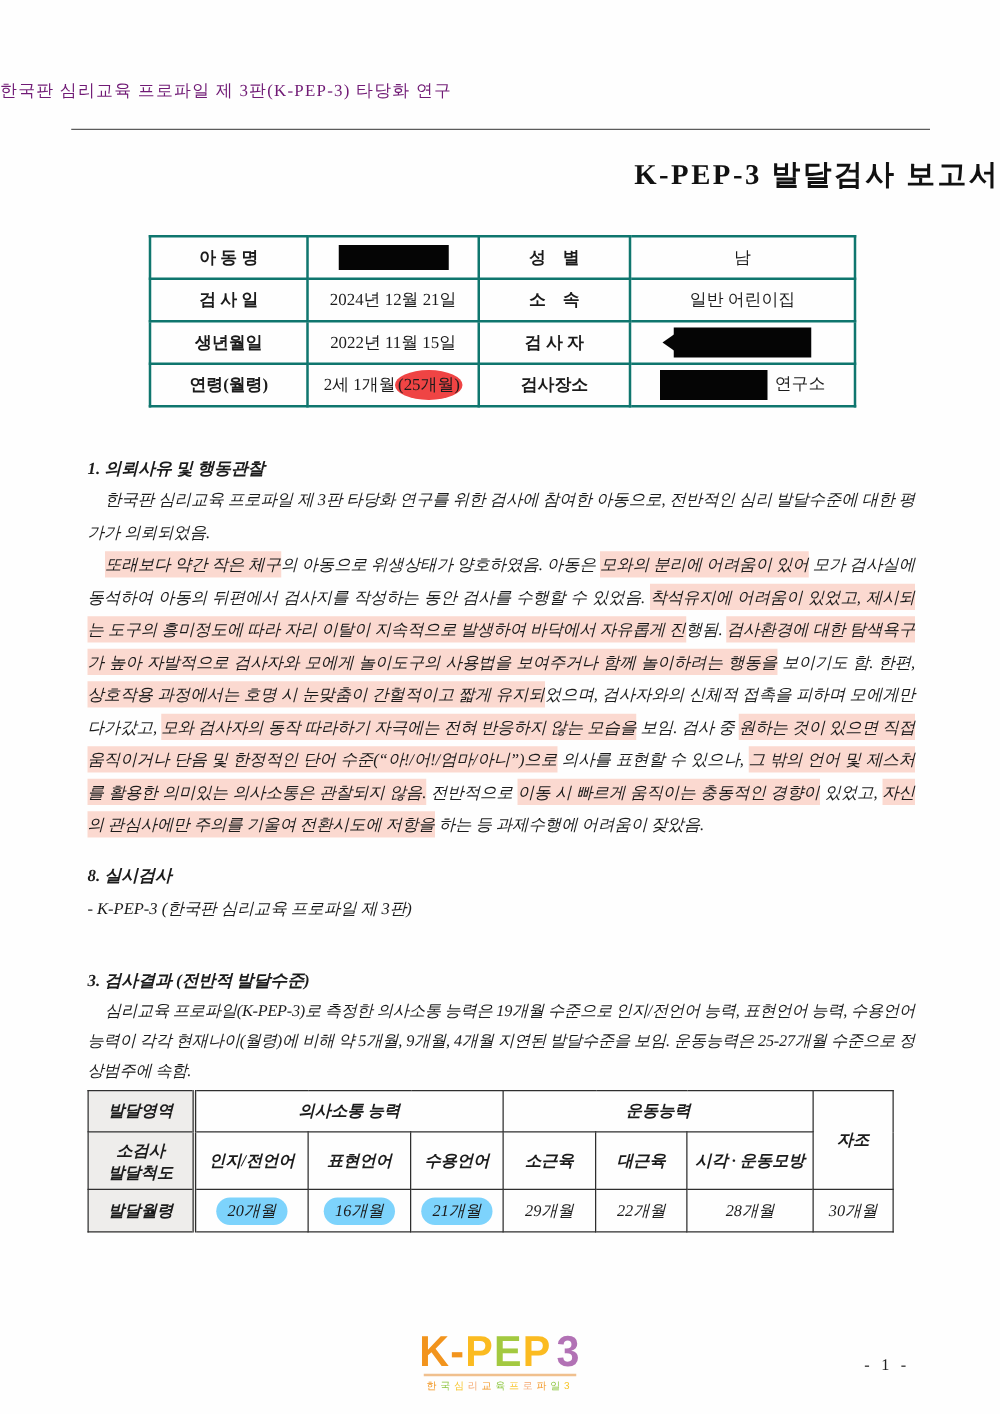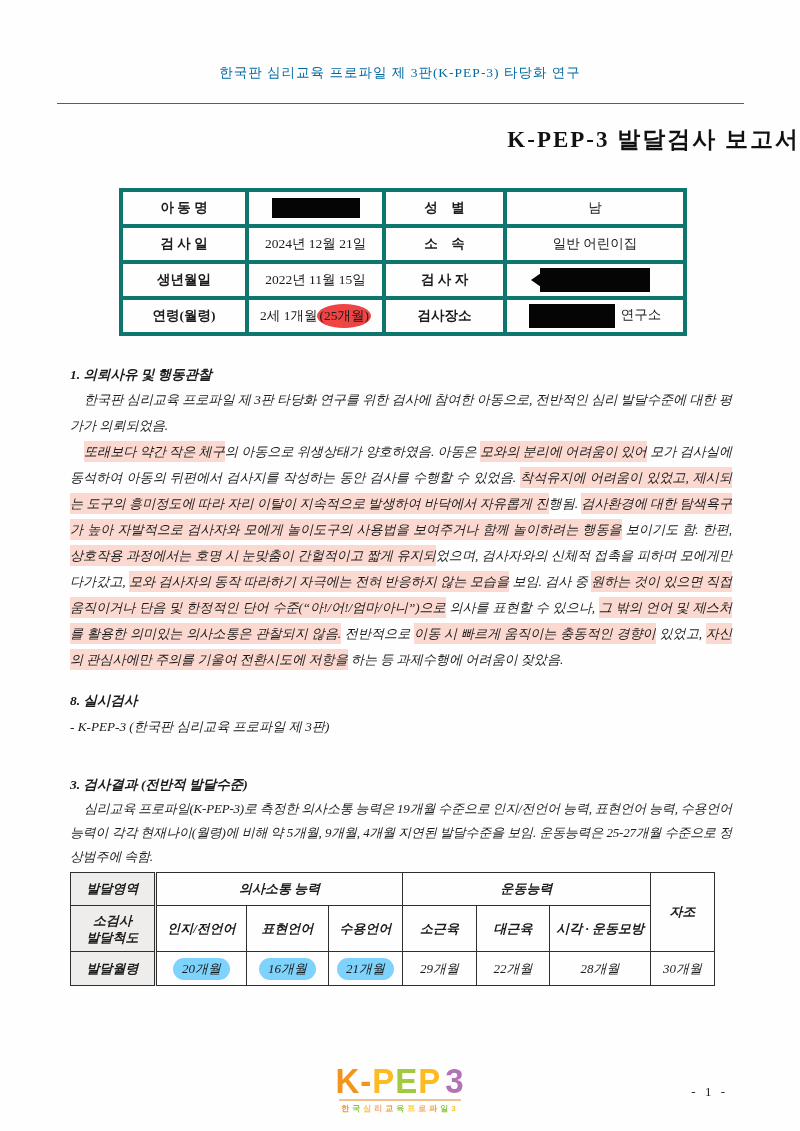--- a/index.html
+++ b/index.html
@@ -1,29 +1,29 @@
 <!DOCTYPE html>
 <html lang="ko"><head>
 <meta charset="utf-8">
 <style>
   html,body{margin:0;padding:0;background:#ffffff;}
   .page{
     position:relative;width:800px;height:1131px;margin:0 auto;background:#fefefe;
     font-family:"Liberation Serif","DejaVu Serif",serif;color:#1b1b1b;overflow:hidden;
   }
   
-  .hdr-title{position:absolute;top:64px;left:0;width:100%;text-align:center;
-    font-size:13.5px;letter-spacing:1px;color:#0369a1;}
+  .hdr-title{position:absolute;top:64px;left:0;width:100%;text-align:left;
+    font-size:13.5px;letter-spacing:1px;color:#701a75;}
   .hdr-rule{position:absolute;top:103px;left:57px;width:687px;border-top:1px solid #5c5c5c;}
   .doc-title{position:absolute;top:124px;left:0;width:100%;text-align:right;
     font-size:23px;font-weight:bold;letter-spacing:2px;color:#111;}
   
   .info-table{position:absolute;top:188px;left:119px;border-collapse:collapse;
     font-size:13.5px;table-layout:fixed;}
-  .info-table td{border:4px solid #0f766e;height:32px;text-align:center;vertical-align:middle;padding:0 4px;}
+  .info-table td{border:2px solid #0f766e;height:32px;text-align:center;vertical-align:middle;padding:0 4px;}
   .info-table{border:2px solid #2f2f2f;}
   .info-table .lbl{font-weight:bold;white-space:pre;}
   .redact{display:inline-block;background:#050505;vertical-align:middle;}
   .redact-name{width:88px;height:20px;}
   .redact-examiner{width:110px;height:24px;position:relative;}
   .redact-examiner::before{content:"";position:absolute;left:-9px;top:5px;width:0;height:0;
     border-top:7px solid transparent;border-bottom:7px solid transparent;border-right:10px solid #050505;}
   .redact-place{width:86px;height:24px;margin-right:6px;}
   .oval{background:#ef4444;border-radius:50%;padding:4px 2px 5px 2px;}
   
@@ -49,21 +49,21 @@
   .two-line span{display:block;line-height:17px;}
   .vhl{background:#7dd3fc;border-radius:12px;padding:3px 9px 4px 9px;}
   
   .logo{position:absolute;top:1064px;left:0;width:100%;text-align:center;
     font-family:"Liberation Sans","DejaVu Sans",sans-serif;}
   .logo-main{font-size:33px;font-weight:800;letter-spacing:1px;line-height:34px;}
   .logo-main span{display:inline-block;transform:scaleY(1.05);}
   .lc-k{color:#F2941D;} .lc-dash{color:#F2941D;} .lc-p{color:#FBBB21;}
   .lc-e{color:#A3C940;} .lc-3{color:#B272B5;margin-left:4px;}
   .logo-underline{width:122px;height:2px;background:#f0c08e;margin:1px auto 2px auto;}
-  .logo-sub{font-size:8px;font-weight:bold;letter-spacing:3px;}
+  .logo-sub{font-size:8px;font-weight:normal;letter-spacing:3px;}
   .logo-sub span:nth-child(4n+1){color:#F2941D;}
   .logo-sub span:nth-child(4n+2){color:#8CC63E;}
   .logo-sub span:nth-child(4n+3){color:#F7C52A;}
   .logo-sub span:nth-child(4n){color:#F4A46B;}
   .page-num{position:absolute;top:1084px;right:72px;font-size:13px;letter-spacing:3px;color:#222;}
 </style>
 </head>
 <body>
 
 <div class="page">

